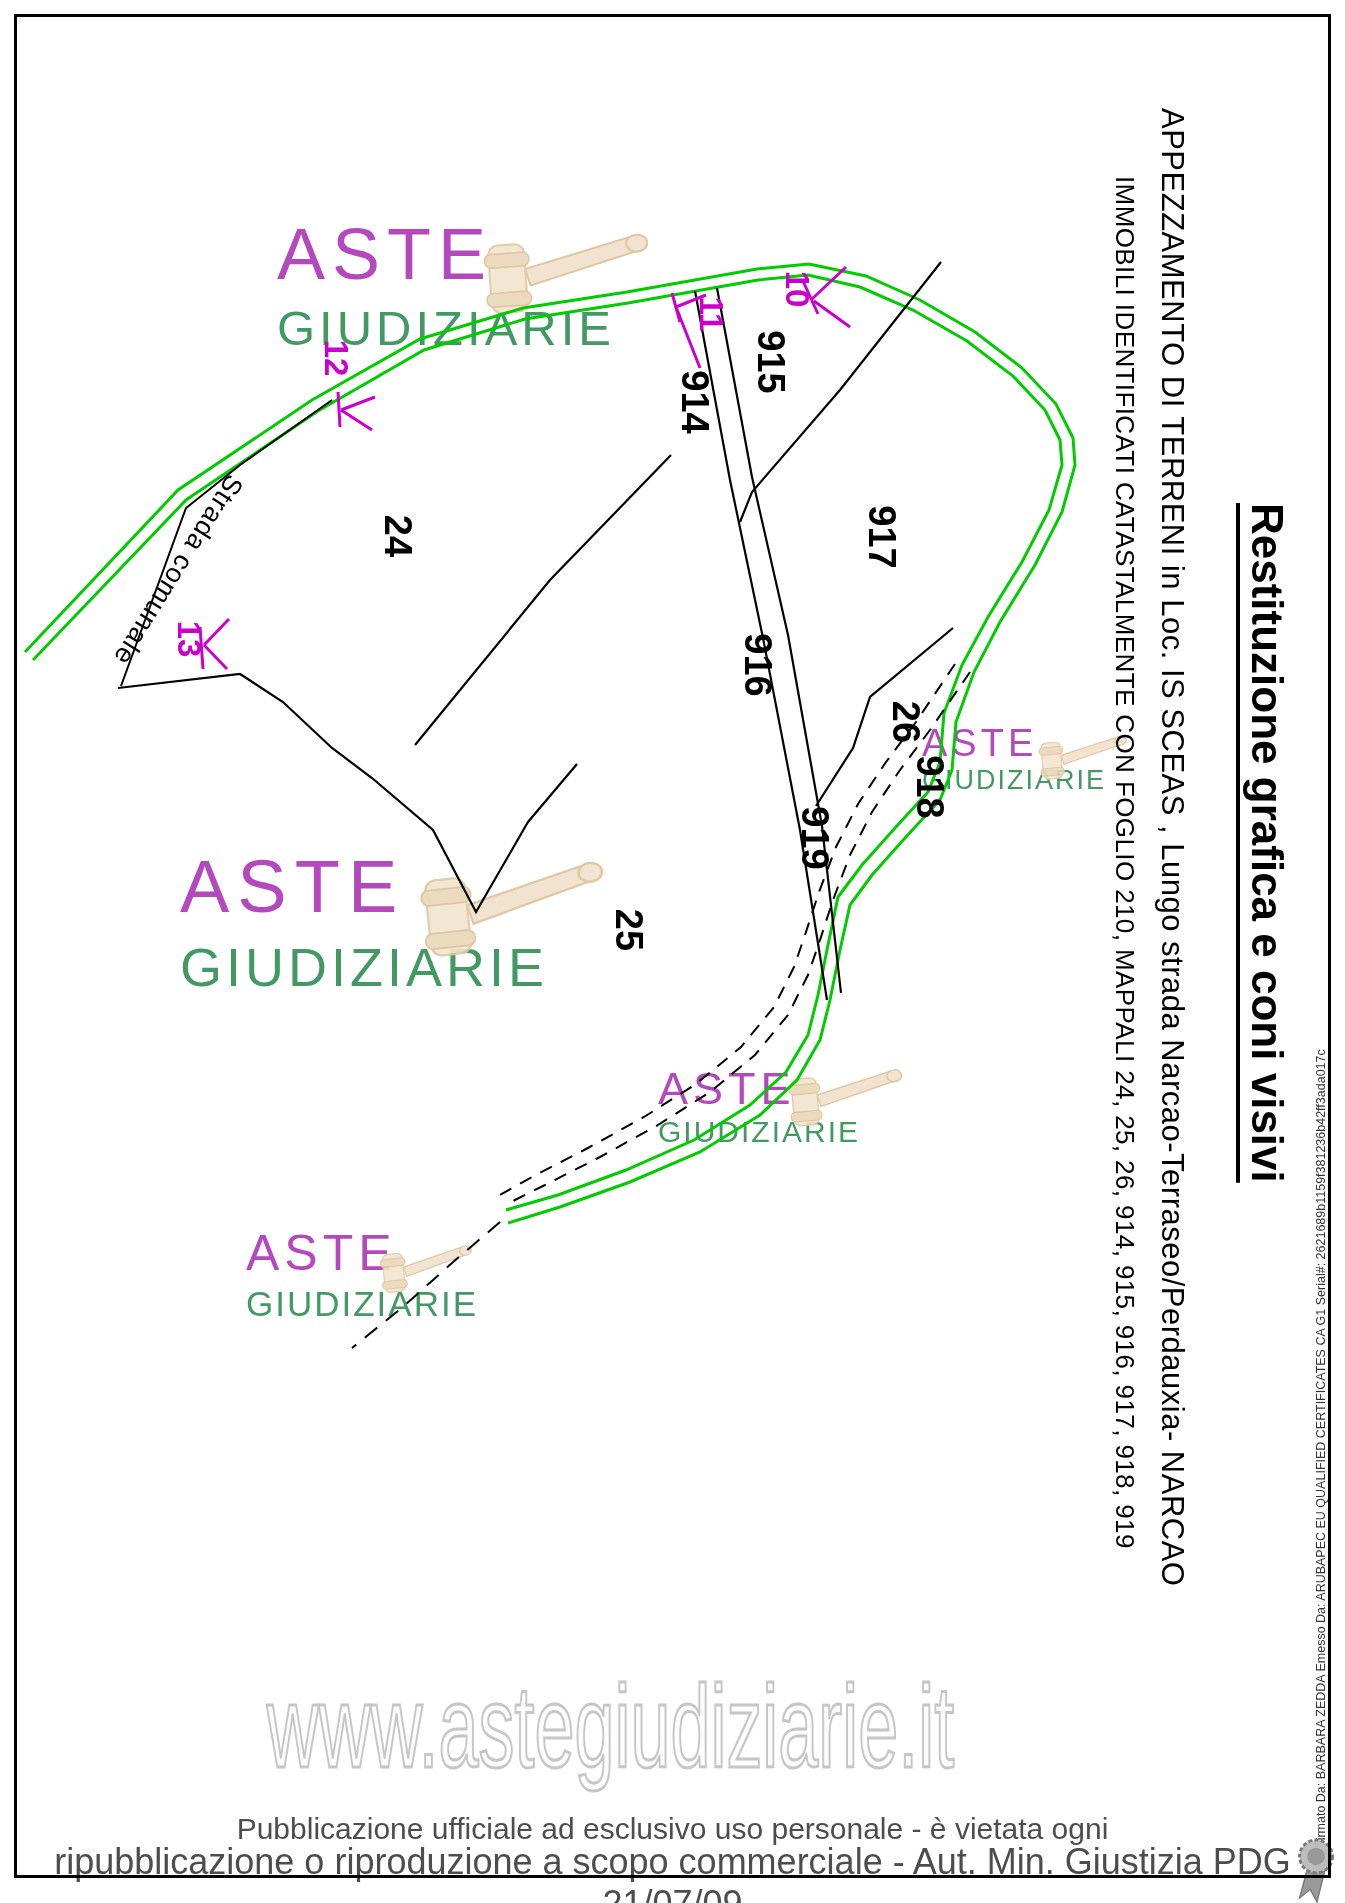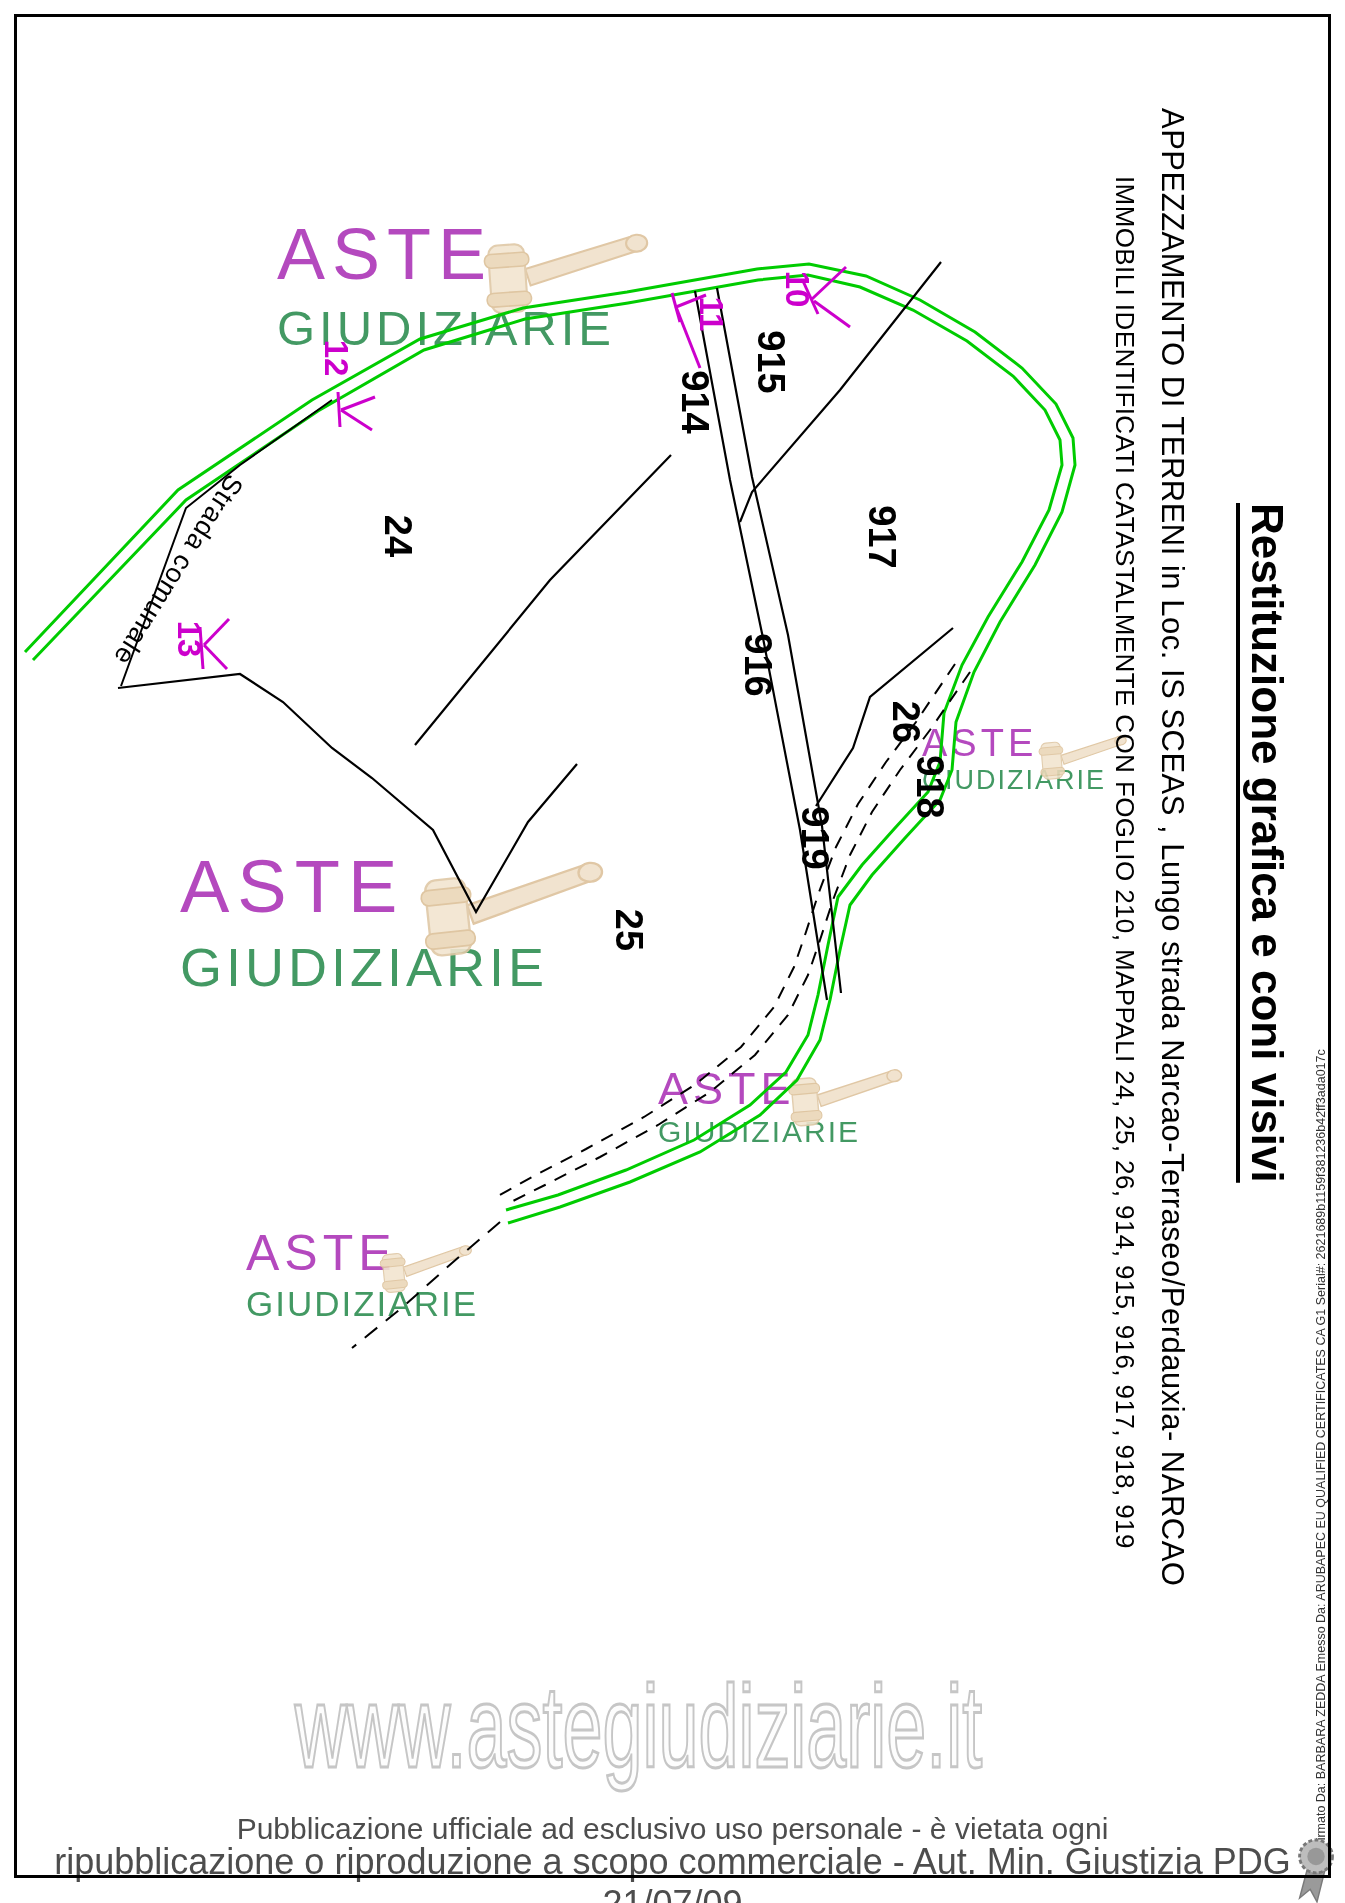--- a/index.html
+++ b/index.html
@@ -37,21 +37,21 @@
   .wm .giud{display:block;color:#15803d;opacity:.8;}
   #wm1 .aste{font-size:72px;letter-spacing:7px;} #wm1 .giud{font-size:49px;letter-spacing:4px;margin-top:14px;}
   #wm2 .aste{font-size:74px;letter-spacing:8px;} #wm2 .giud{font-size:54px;letter-spacing:4px;margin-top:16px;}
   #wm3 .aste{font-size:38px;letter-spacing:4px;} #wm3 .giud{font-size:27px;letter-spacing:2px;margin-top:5px;}
   #wm4 .aste{font-size:45px;letter-spacing:5px;} #wm4 .giud{font-size:30px;letter-spacing:2px;margin-top:6px;}
   #wm5 .aste{font-size:50px;letter-spacing:5px;} #wm5 .giud{font-size:35px;letter-spacing:2px;margin-top:8px;}
   #wm1{left:277px;top:218px;} #wm2{left:180px;top:850px;} #wm3{left:922px;top:724px;}
   #wm4{left:658px;top:1066px;} #wm5{left:246px;top:1228px;}
   .gavel{position:absolute;z-index:1;opacity:.9;}
   
-  #wmfoot-wrap{position:absolute;left:14px;top:1660px;width:1193px;text-align:center;z-index:2;padding-left:28px;}
+  #wmfoot-wrap{position:absolute;left:14px;top:1660px;width:1193px;text-align:center;z-index:2;}
   #wmfoot{display:inline-block;font-size:116px;font-weight:normal;white-space:nowrap;
           color:#fdfdfd;-webkit-text-stroke:3px #c6c6c6;transform:scale(0.62,1);transform-origin:50% 0;}
   .footline{position:absolute;left:14px;width:1317px;text-align:center;color:#4d4d4d;z-index:2;}
   #foot1{top:1812px;font-size:30px;}
   #foot2{top:1841px;font-size:36px;}
   #mapsvg{position:absolute;left:0;top:0;z-index:2;}
   #ribbon{position:absolute;left:1288px;top:1834px;z-index:6;}
 </style>
 </head>
 <body>

